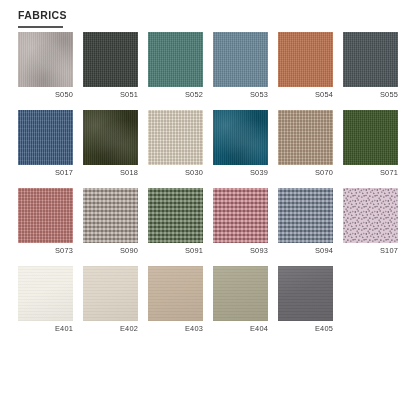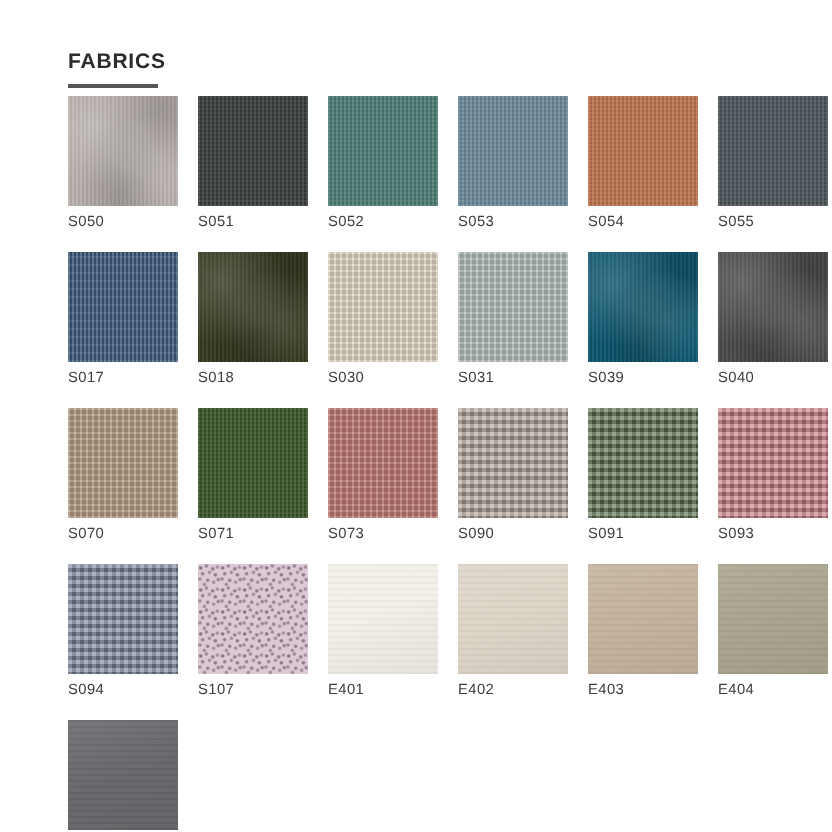--- a/index.html
+++ b/index.html
@@ -11,21 +11,21 @@
     height: 416px;
     background: #ffffff;
     font-family: "Liberation Sans", sans-serif;
     overflow: hidden;
   }
   .page {
     position: relative;
     width: 416px;
     height: 416px;
     box-sizing: border-box;
-    padding: 16px;
+    padding: 0;
   }
   .header {
     padding: 5px 0 0 18px;
   }
   .header-title {
     font-size: 10.5px;
     font-weight: bold;
     letter-spacing: 0.4px;
     color: #2b2b2b;
     line-height: 12px;
@@ -41,20 +41,21 @@
     margin-top: 4px;
     padding-left: 18px;
     display: grid;
     grid-template-columns: repeat(6, 55px);
     column-gap: 10px;
     row-gap: 0px;
   }
   .cell {
     width: 55px;
     margin-bottom: 11px;
+    text-align: right;
   }
   .swatch {
     position: relative;
     width: 55px;
     height: 55px;
     overflow: hidden;
     background-color: #cccccc;
   }
   .swatch .tex {
     position: absolute;
@@ -188,38 +189,26 @@
         </div>
         <div class="label">S018</div>
       </div>
       <div class="cell">
         <div class="swatch" style="background-color: rgb(227, 217, 198);">
           <div class="tex tex-linen"></div>
         </div>
         <div class="label">S030</div>
       </div>
       <div class="cell">
-        <div class="swatch" style="background-color: rgb(183, 192, 187);">
-          <div class="tex tex-linen"></div>
-        </div>
-        <div class="label">S031</div>
-      </div>
-      <div class="cell">
         <div class="swatch" style="background-color: rgb(13, 86, 110);">
           <div class="tex tex-mottle"></div>
         </div>
         <div class="label">S039</div>
       </div>
       <div class="cell">
-        <div class="swatch" style="background-color: rgb(74, 74, 76);">
-          <div class="tex tex-mottle"></div>
-        </div>
-        <div class="label">S040</div>
-      </div>
-      <div class="cell">
         <div class="swatch" style="background-color: rgb(182, 158, 134);">
           <div class="tex tex-linen"></div>
         </div>
         <div class="label">S070</div>
       </div>
       <div class="cell">
         <div class="swatch" style="background-color: rgb(58, 83, 38);">
           <div class="tex tex-weave"></div>
         </div>
         <div class="label">S071</div>

